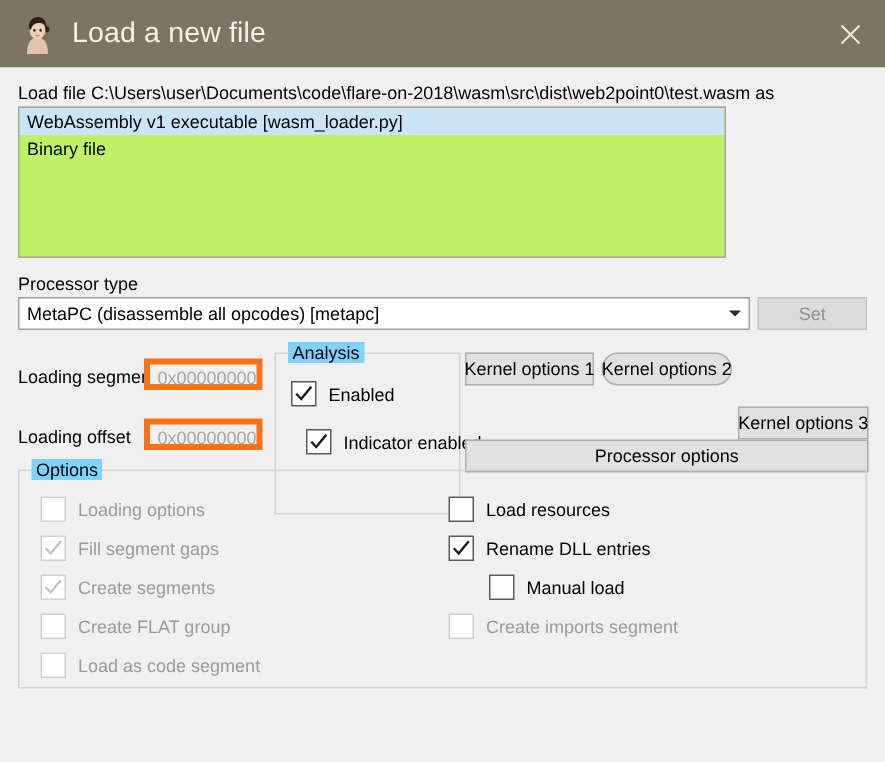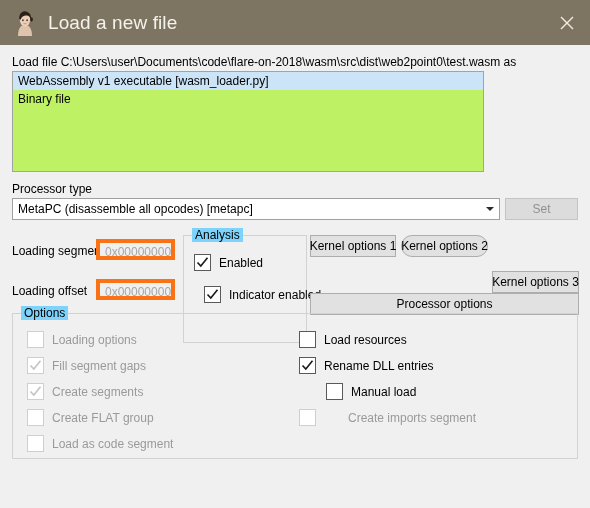--- a/index.html
+++ b/index.html
@@ -292,19 +292,19 @@
       <span class="cb-label">Rename DLL entries</span>
     </div>
     <div class="cb-row" style="left:286px; top:17px;">
       <span class="cb-box"></span>
       <span class="cb-label">Load resources</span>
     </div>
     <div class="cb-row" style="left:302px; top:69px;margin-left:11px;">
       <span class="cb-box"></span>
       <span class="cb-label">Manual load</span>
     </div>
-    <div class="cb-row dis" style="left:286px; top:95px;gap:24px;">
+    <div class="cb-row dis" style="left:286px; top:95px;">
       <span class="cb-box"></span>
       <span class="cb-label">Create imports segment</span>
     </div>
   </div>
 
 </div>
 
 </body></html>

